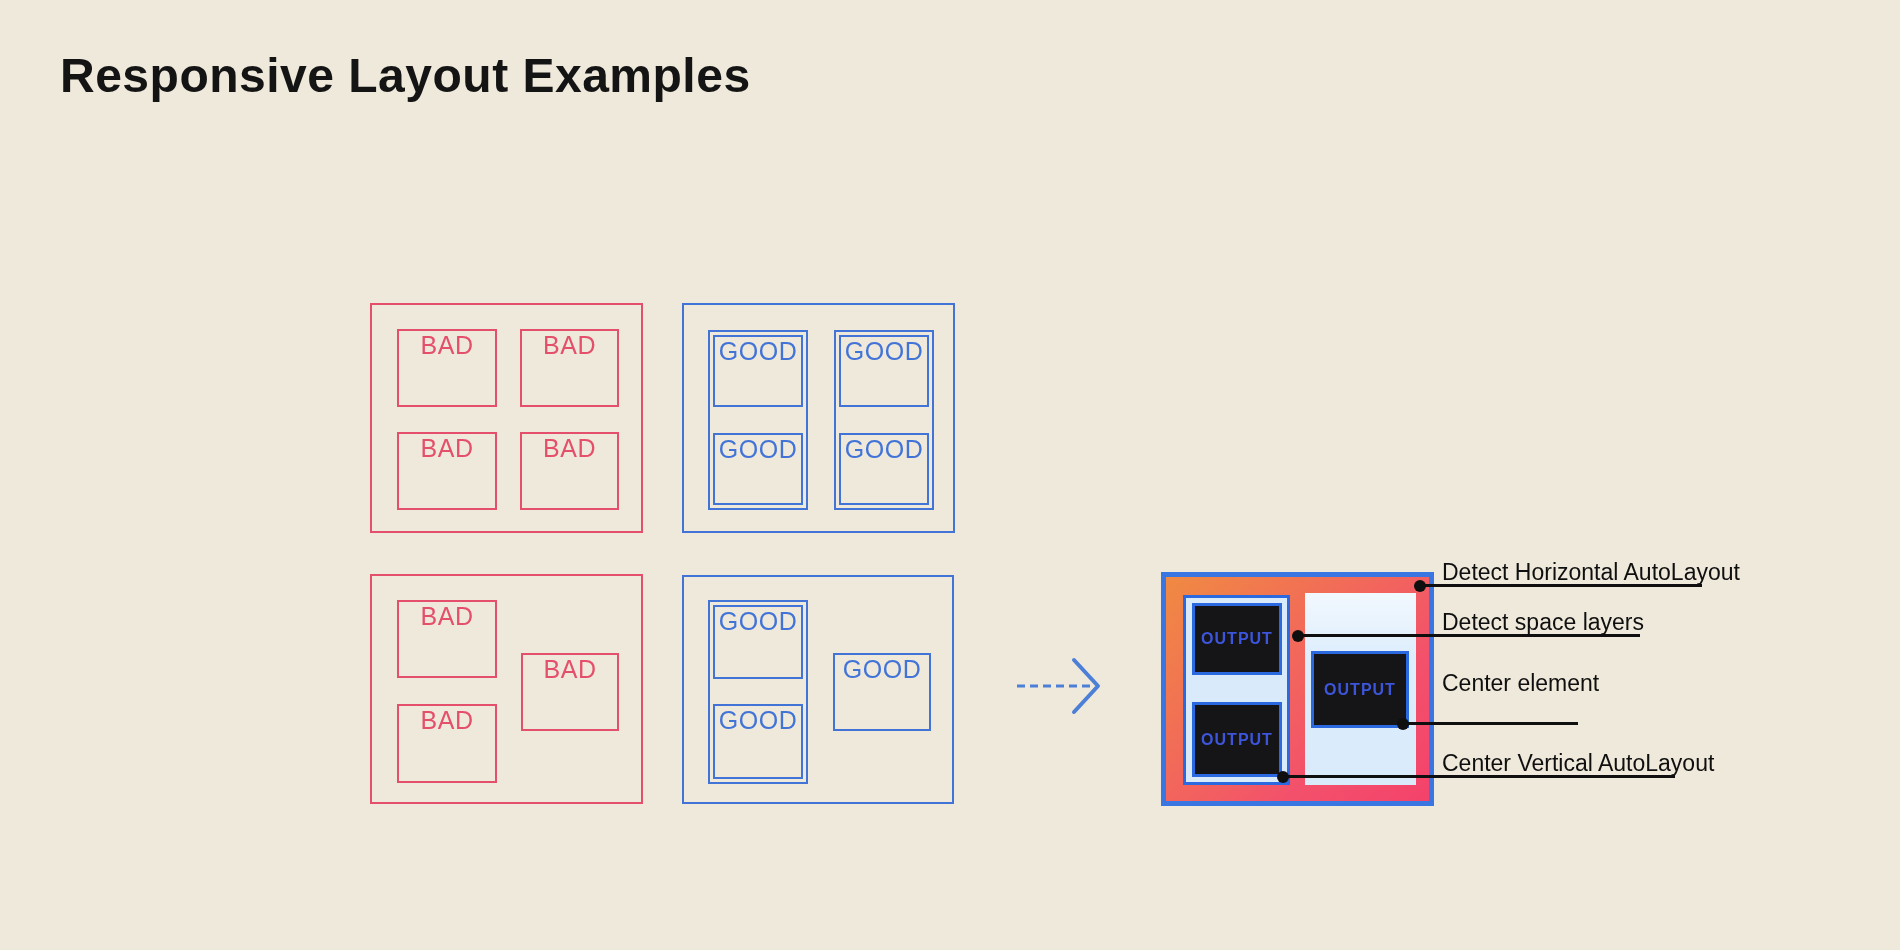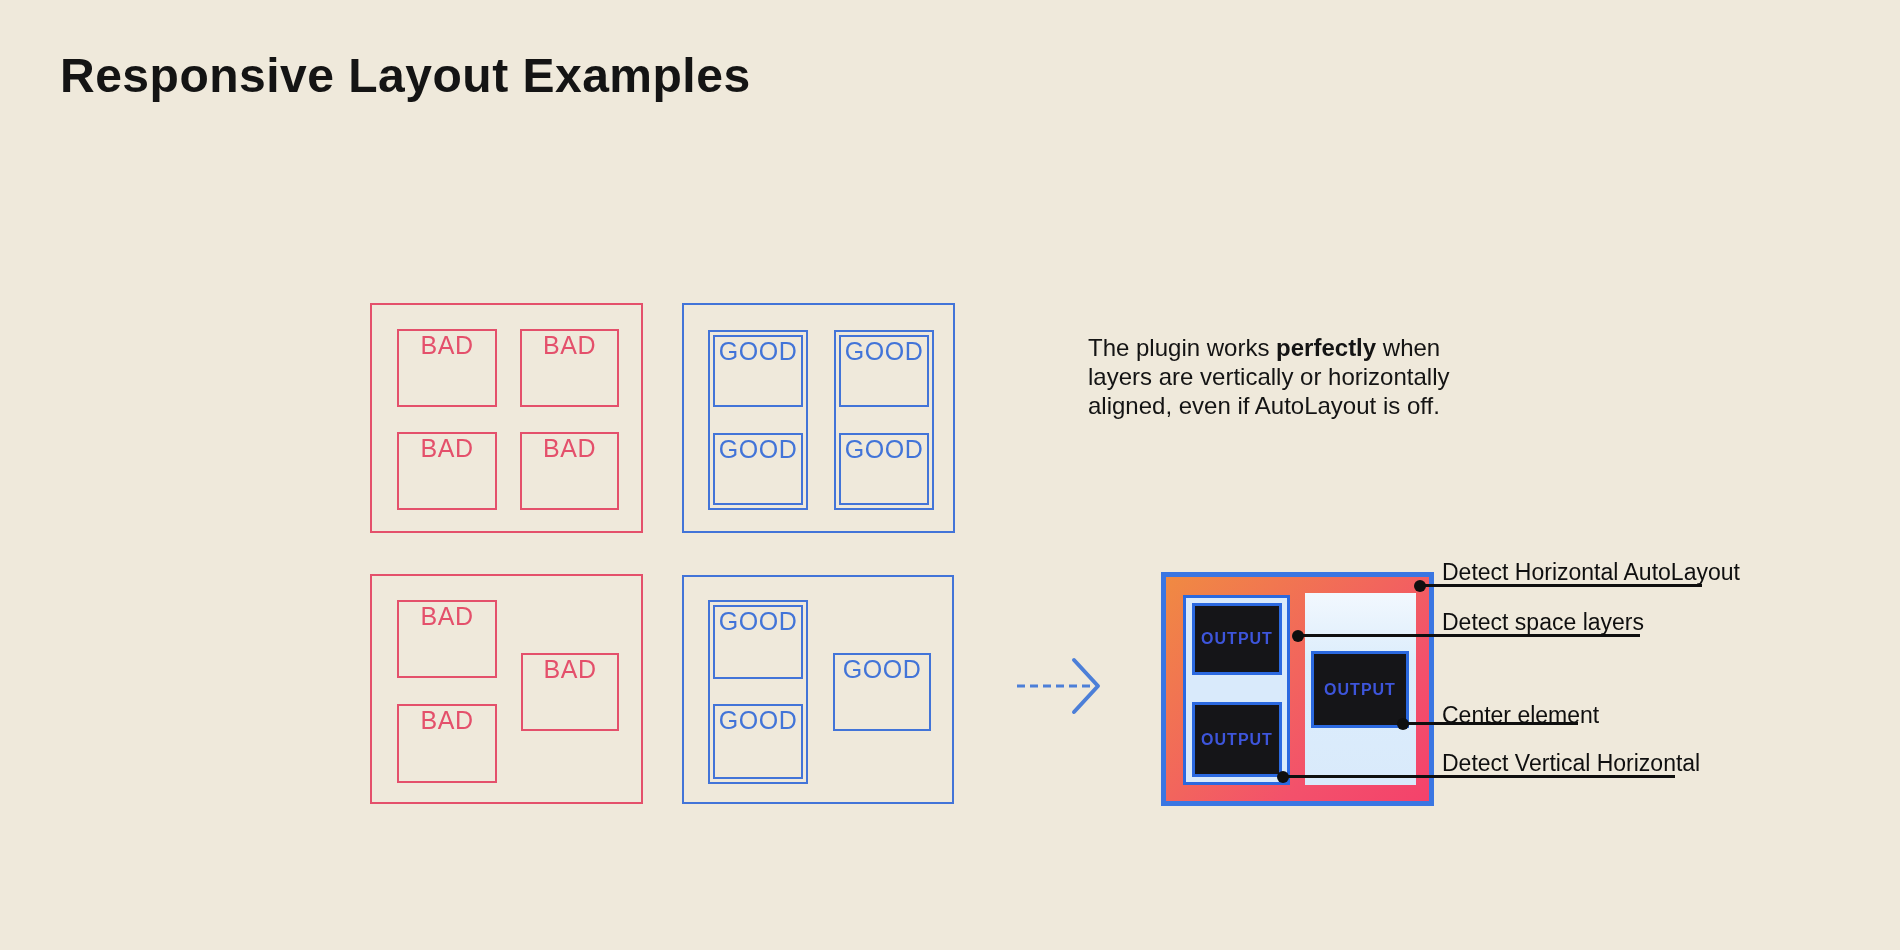--- a/index.html
+++ b/index.html
@@ -104,23 +104,20 @@
       <div class="cell blue" style="height:72px;">
           <span>GOOD</span>
         </div>
       <div class="cell blue" style="height:72px;">
           <span>GOOD</span>
         </div>
     </div>
   </div>
 
   <div class="desc">
-    <span><span>The plugin works </span><b>perfectly</b><span> when
-layers are vertically or horizontally
-aligned, even if AutoLayout is off.</span></span>
   </div>
 
   <div class="frame red" style="left:370px; top:574px; width:273px; height:230px;">
     <div class="cell red" style="left:25px; top:24px; width:100px; height:78px;">
         <span>BAD</span>
       </div>
     <div class="cell red" style="left:25px; top:128px; width:100px; height:79px;">
         <span>BAD</span>
       </div>
     <div class="cell red" style="left:149px; top:77px; width:98px; height:78px;">
@@ -169,21 +166,21 @@
     <div class="ann-label" style="left:1442px; top:561px;">Detect Horizontal AutoLayout</div>
   </div>
   <div>
     <div class="ann-dot" style="left:1292px; top:630px;"></div>
     <div class="ann-line" style="left:1298px; top:634px; width:342px;"></div>
     <div class="ann-label" style="left:1442px; top:611px;">Detect space layers</div>
   </div>
   <div>
     <div class="ann-dot" style="left:1397px; top:718px;"></div>
     <div class="ann-line" style="left:1403px; top:722px; width:175px;"></div>
-    <div class="ann-label" style="left:1442px; top:704px;">Center element</div>
+    <div class="ann-label" style="left:1442px; top:672px;">Center element</div>
   </div>
   <div>
     <div class="ann-dot" style="left:1277px; top:771px;"></div>
     <div class="ann-line" style="left:1283px; top:775px; width:392px;"></div>
-    <div class="ann-label" style="left:1442px; top:752px;">Detect Vertical Horizontal</div>
+    <div class="ann-label" style="left:1442px; top:752px;">Center Vertical AutoLayout</div>
   </div>
 
 </div>
 
 </body></html>

